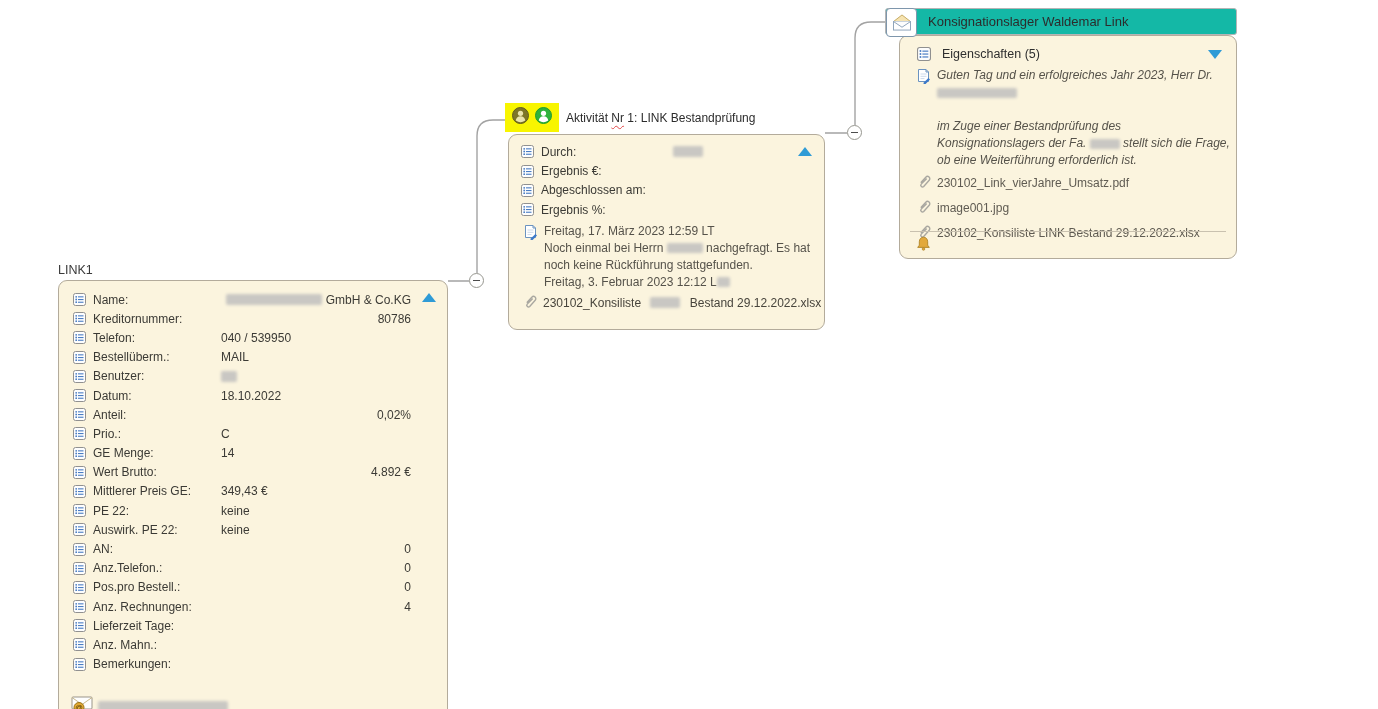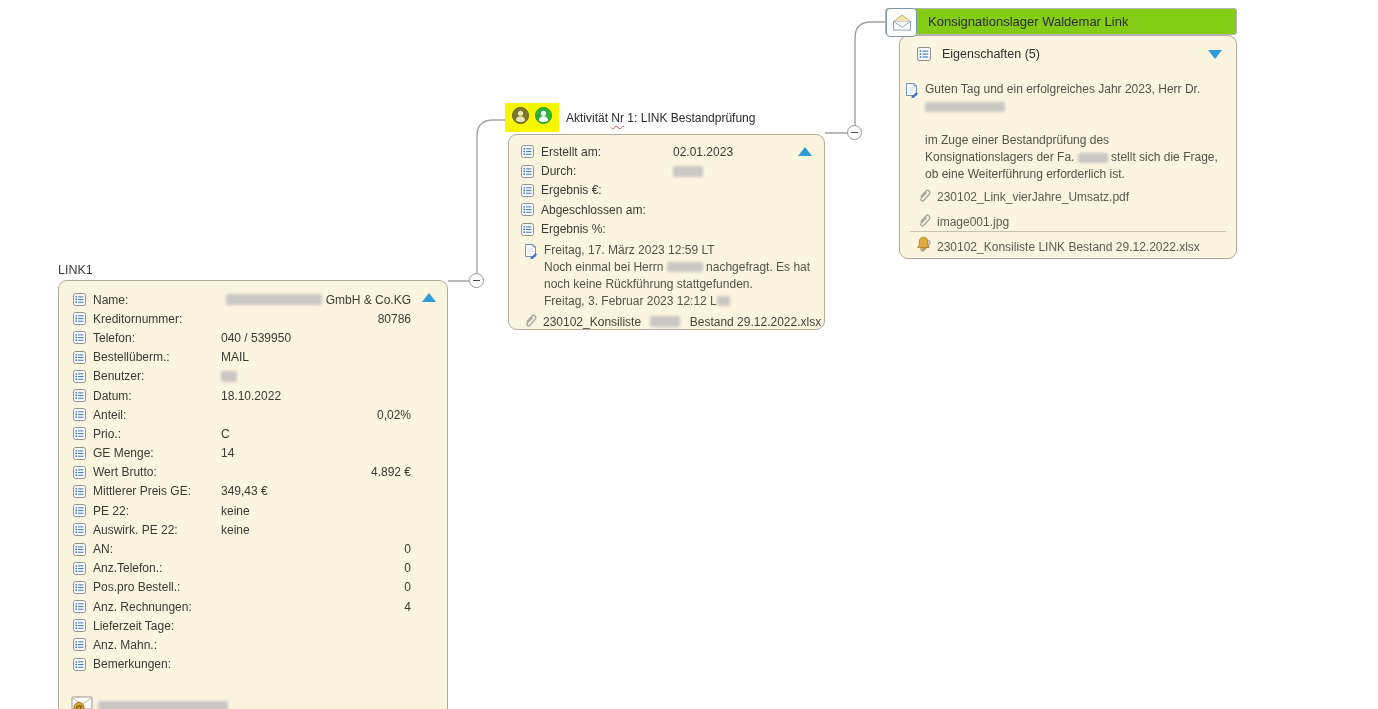--- a/index.html
+++ b/index.html
@@ -58,29 +58,29 @@
   .akt-box{left:508px;top:134px;width:317px;height:196px;}
   .akt-rows{padding:7px 24px 0 12px;}
   .akt-rows .frow{height:19.4px;}
   .akt-rows .flabel{width:132px;}
   .note-block{display:flex;gap:6px;padding-left:14px;margin-top:3px;align-items:flex-start;}
   .note-block .nicon{flex-shrink:0;margin-top:1px;}
   .attach-row{display:flex;gap:6px;align-items:center;padding-left:14px;margin-top:3px;
     font-size:12px;color:#47443c;white-space:pre;height:18px;cursor:pointer;}
 
   
-  .konsi-titlebox{position:absolute;left:885px;top:8px;width:352px;height:27px;background:#84cc16;
+  .konsi-titlebox{position:absolute;left:885px;top:8px;width:352px;height:27px;background:#14b8a6;
     border:1px solid #b5b5b5;border-radius:3px;z-index:2;display:flex;align-items:center;cursor:pointer;}
   .konsi-titlebox .ttext{margin-left:42px;font-size:13px;color:#2c2c2c;}
   .env-box{position:absolute;left:0px;top:-1px;width:31px;height:29px;background:#fff;
     border:1px solid #7e96ac;border-radius:4px;display:flex;align-items:center;justify-content:center;}
   .konsi-body{left:899px;top:35px;width:338px;height:224px;z-index:1;}
   .konsi-head{display:flex;align-items:center;padding:11px 0 0 17px;font-size:12.5px;color:#2f2f2f;}
   .konsi-head .fic{width:14px;height:14px;}
-  .konsi-note{padding-left:4px;margin-top:20px;}
+  .konsi-note{padding-left:16px;margin-top:6px;font-style:italic;}
   .konsi-attach .attach-row{padding-left:17px;height:22px;color:#5f5b52;}
   .konsi-footer{position:absolute;left:10px;right:10px;bottom:0;height:27px;border-top:1px solid #c9c1af;
     display:flex;align-items:center;padding-left:7px;}
 </style>
 </head>
 <body>
 
 <div class="canvas">
 
   <svg class="connectors">
@@ -427,35 +427,20 @@
           <circle cx="8.5" cy="8.5" r="8" fill="#2eb33c" stroke="#1f9a2d"></circle>
           <circle cx="8.5" cy="6.3" r="2.6" fill="#ffffff"></circle>
           <path d="M3.8,13.6 a4.7,4.3 0 0 1 9.4,0 a8,8 0 0 1 -9.4,0 z" fill="#ffffff"></path>
         </svg>
       </span>
     </div>
     <span class="akt-title"><span>Aktivität </span><span class="sq">Nr</span><span> 1: LINK Bestandprüfung</span></span>
   </div>
   <div class="node-box akt-box">
     <div class="akt-rows" id="akt-rows">
-        <div class="frow">
-          <span class="fic">
-            <svg width="13" height="13" viewBox="0 0 13 13">
-              <rect x="0.5" y="0.5" width="12" height="12" rx="2" fill="#fdfdfd" stroke="#909090"></rect>
-              <circle cx="3.2" cy="3.8" r="0.9" fill="#4a7dc4"></circle>
-              <rect x="5" y="3.3" width="5.5" height="1.1" fill="#4a7dc4"></rect>
-              <circle cx="3.2" cy="6.5" r="0.9" fill="#4a7dc4"></circle>
-              <rect x="5" y="6" width="5.5" height="1.1" fill="#4a7dc4"></rect>
-              <circle cx="3.2" cy="9.2" r="0.9" fill="#4a7dc4"></circle>
-              <rect x="5" y="8.7" width="5.5" height="1.1" fill="#4a7dc4"></rect>
-            </svg>
-          </span>
-          <span class="flabel">Erstellt am:</span>
-          <span class="fval"><span>02.01.2023</span></span>
-        </div>
         <div class="frow">
           <span class="fic">
             <svg width="13" height="13" viewBox="0 0 13 13">
               <rect x="0.5" y="0.5" width="12" height="12" rx="2" fill="#fdfdfd" stroke="#909090"></rect>
               <circle cx="3.2" cy="3.8" r="0.9" fill="#4a7dc4"></circle>
               <rect x="5" y="3.3" width="5.5" height="1.1" fill="#4a7dc4"></rect>
               <circle cx="3.2" cy="6.5" r="0.9" fill="#4a7dc4"></circle>
               <rect x="5" y="6" width="5.5" height="1.1" fill="#4a7dc4"></rect>
               <circle cx="3.2" cy="9.2" r="0.9" fill="#4a7dc4"></circle>
               <rect x="5" y="8.7" width="5.5" height="1.1" fill="#4a7dc4"></rect>

